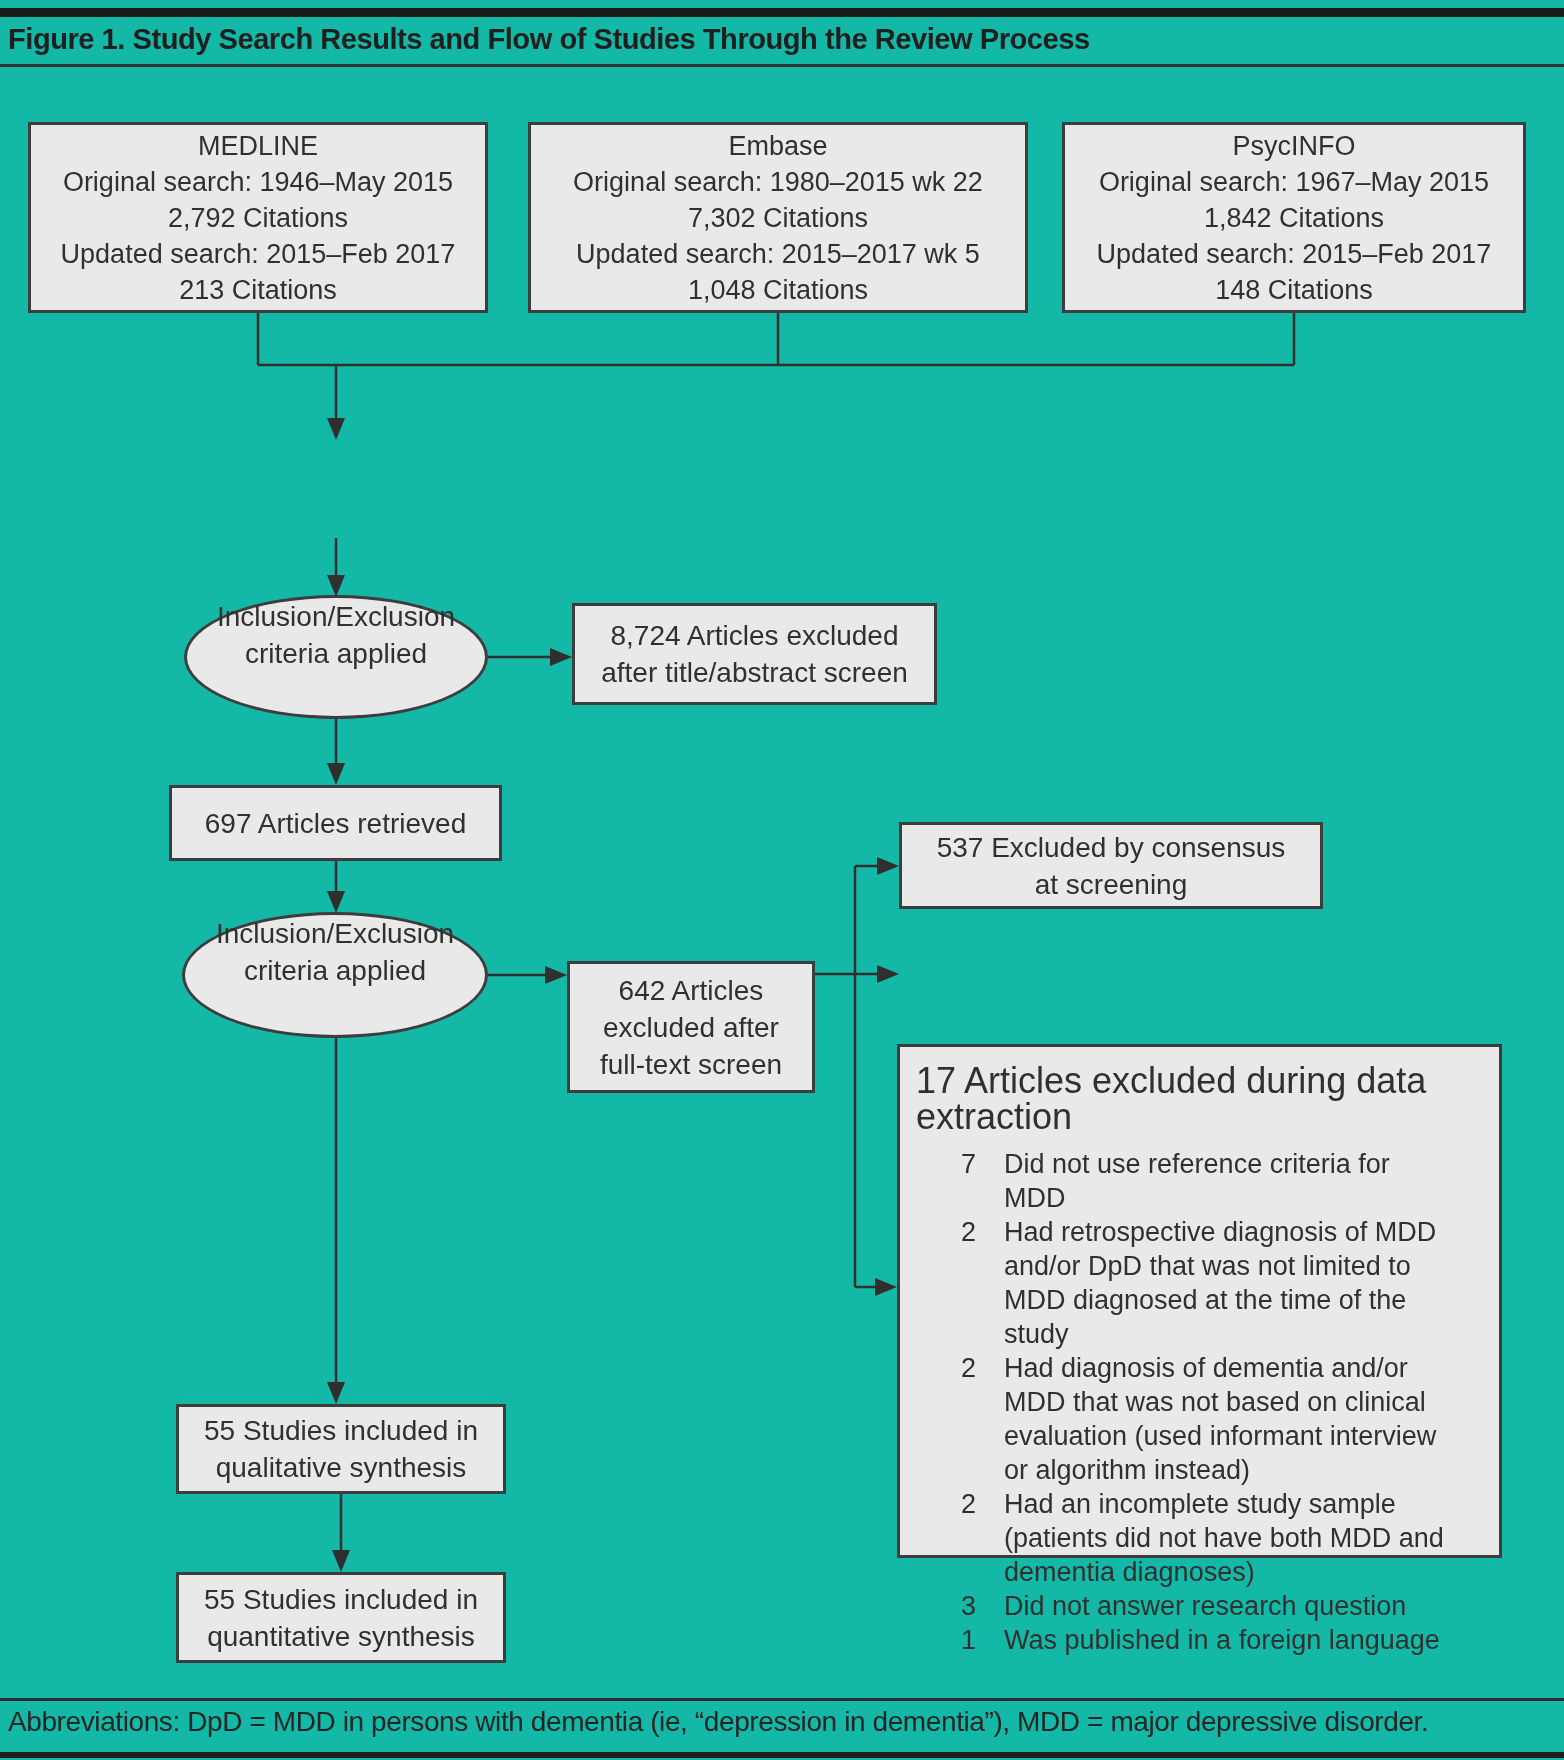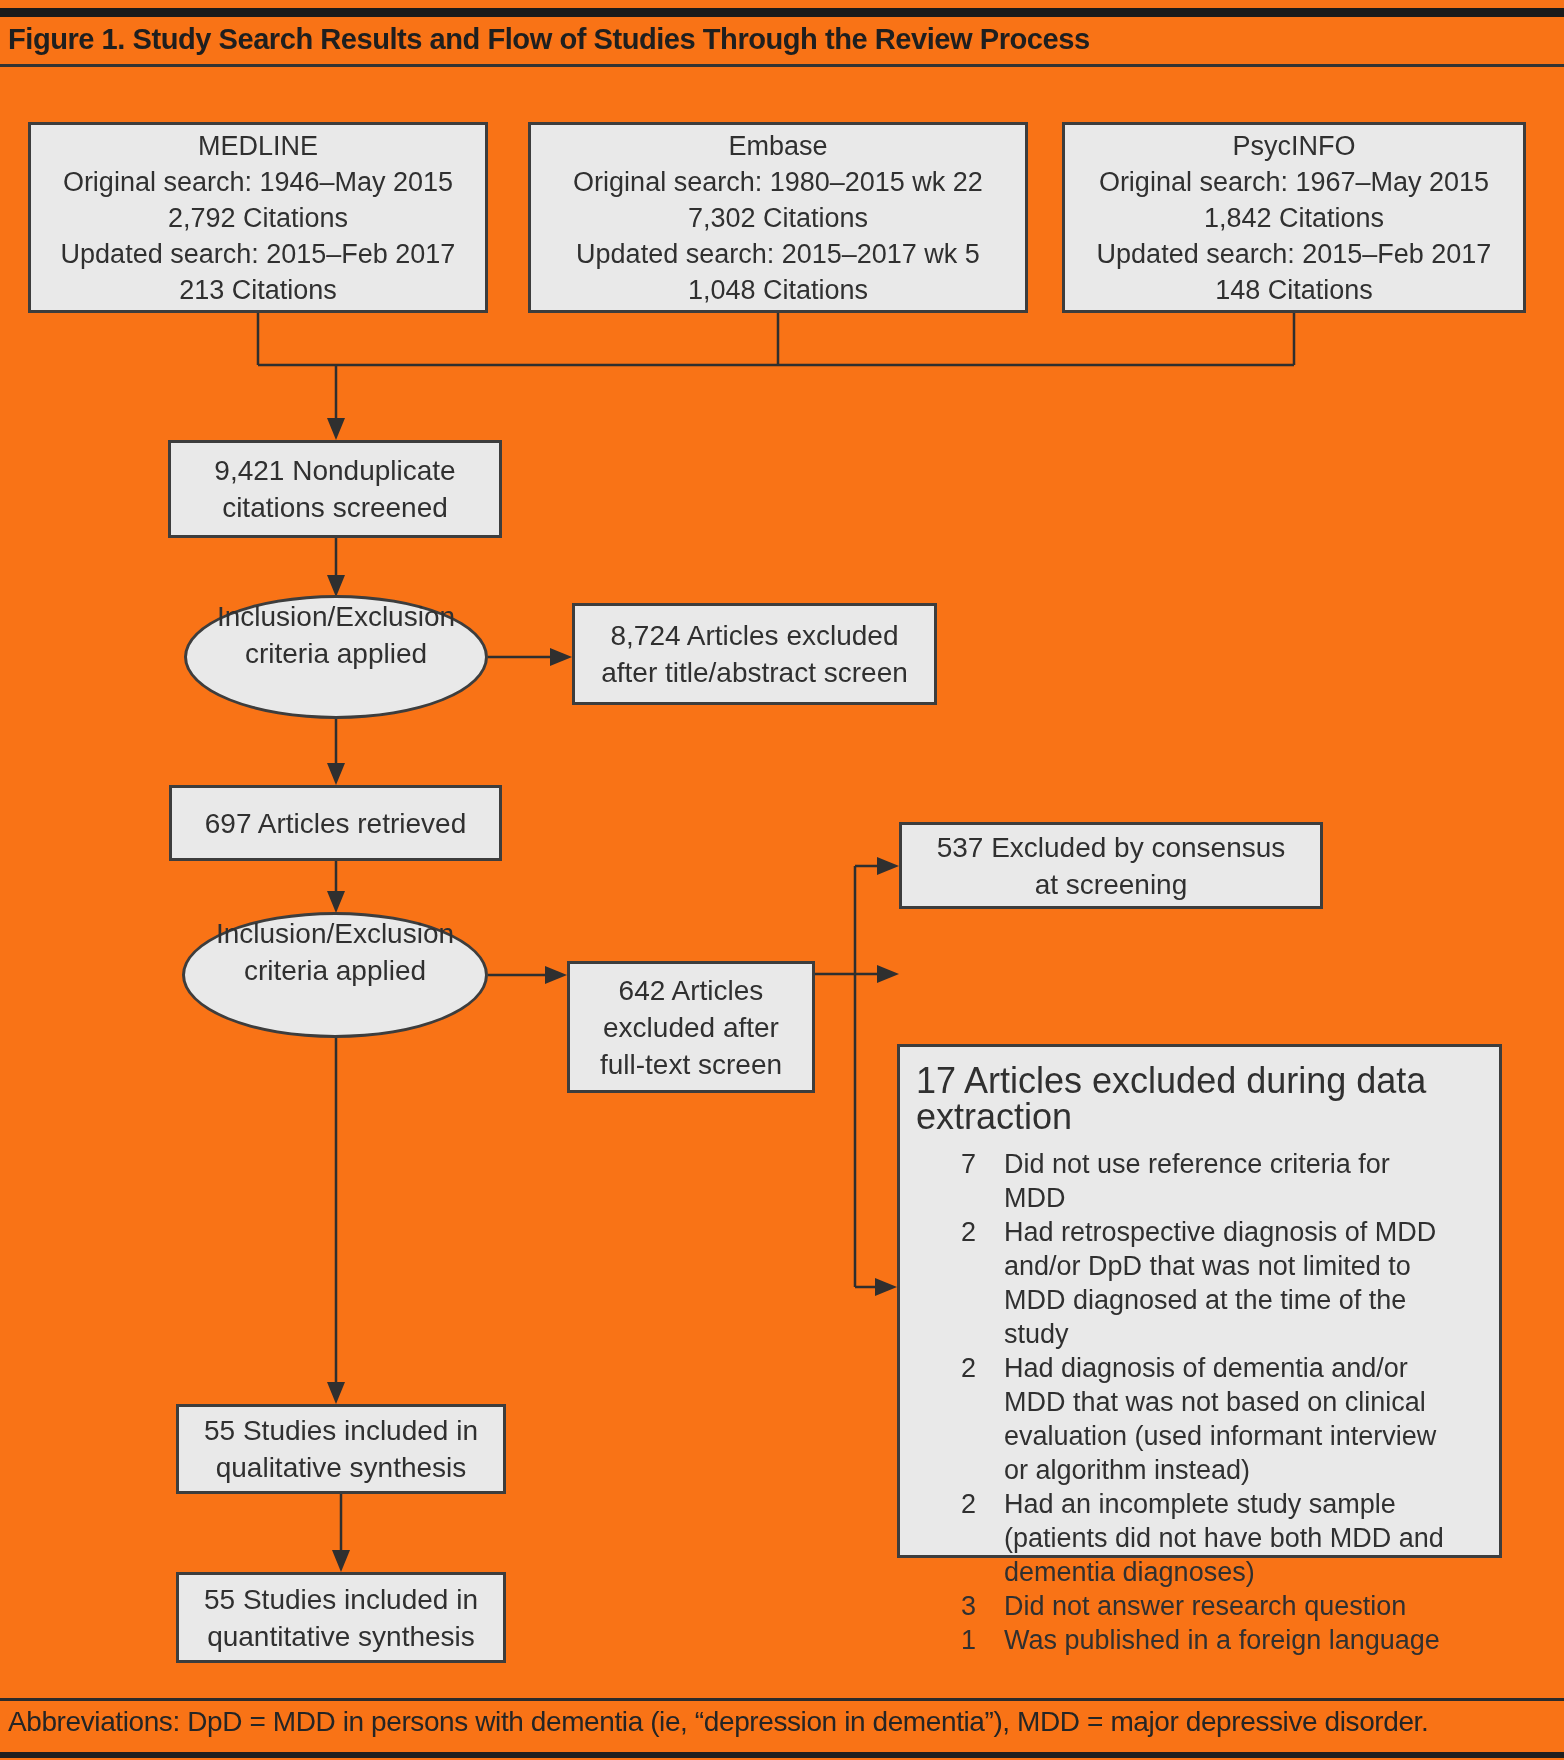--- a/index.html
+++ b/index.html
@@ -1,17 +1,17 @@
 <!DOCTYPE html>
 <html><head>
 <meta charset="utf-8">
 <style>
   html,body{margin:0;padding:0;background:#ffffff;}
   #canvas{
-    position:relative;width:1564px;height:1760px;background:#f97316;
+    position:relative;width:1564px;height:1760px;background:#14b8a6;
     font-family:"Liberation Sans", sans-serif;color:#303030;overflow:hidden;
   }
   #svg-layer{position:absolute;left:0;top:0;pointer-events:none;}
   .rule{position:absolute;left:0;width:1564px;background:#222222;}
   .fig-title{
     position:absolute;left:8px;top:22px;width:1548px;
     font-size:30px;font-weight:bold;color:#1f1f1f;letter-spacing:-0.5px;
     transform:scaleX(0.97);transform-origin:left center;white-space:nowrap;
   }
   .box{
@@ -99,24 +99,20 @@
 1,048 Citations</div>
   </div>
   <div class="box" style="left:1062px;top:122px;width:464px;height:191px;">
     <div class="src-name">PsycINFO</div>
     <div class="src-label">Original search: 1967–May 2015
 1,842 Citations
 Updated search: 2015–Feb 2017
 148 Citations</div>
   </div>
 
-  <div class="box" style="left:168px;top:440px;width:334px;height:98px;">
-    <div class="box-label">9,421 Nonduplicate
-citations screened</div>
-  </div>
 
   <div class="ellipse" style="left:184px;top:595px;width:304px;height:124px;">
     <div class="box-label">Inclusion/Exclusion
 criteria applied</div>
   </div>
 
   <div class="box" style="left:572px;top:603px;width:365px;height:102px;">
     <div class="box-label">8,724 Articles excluded
 after title/abstract screen</div>
   </div>

